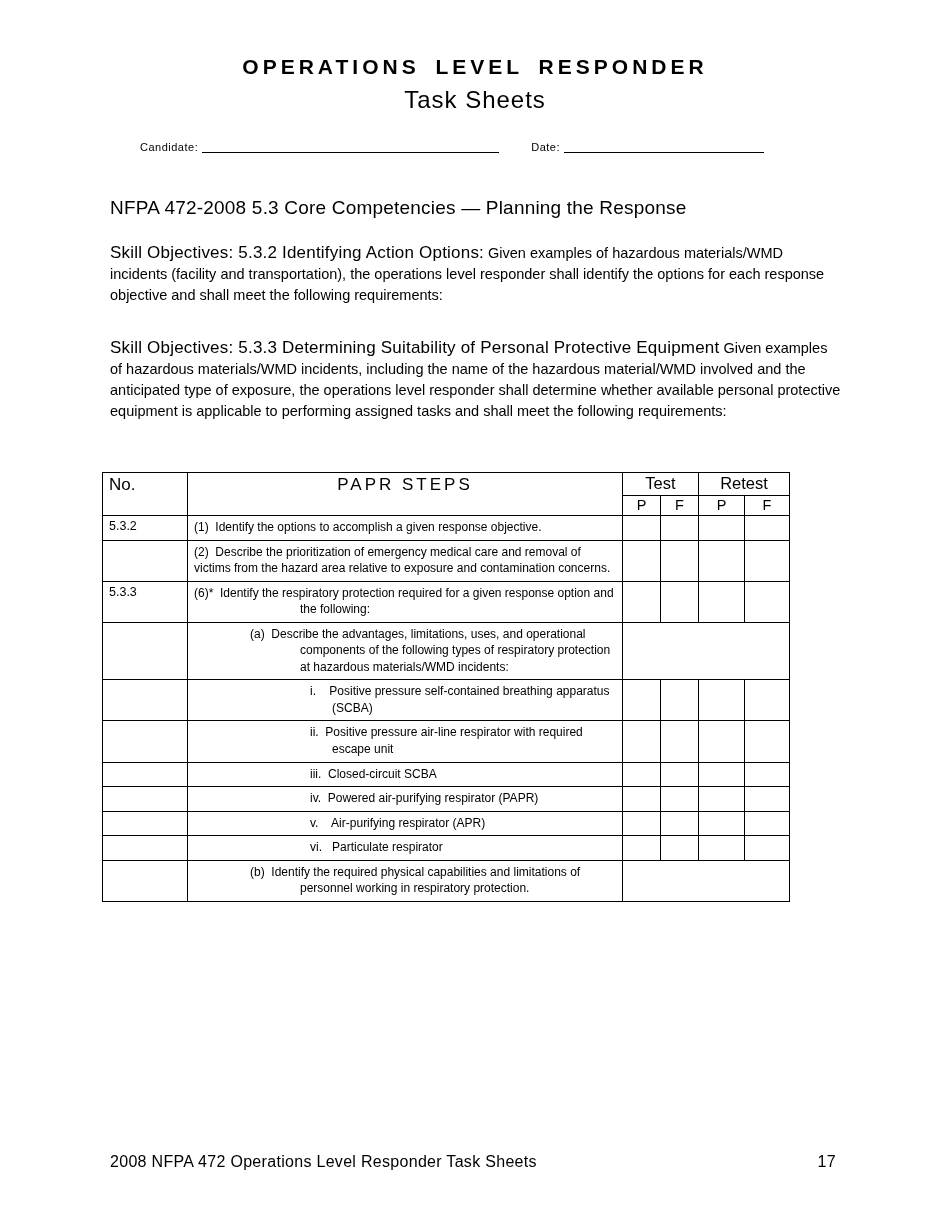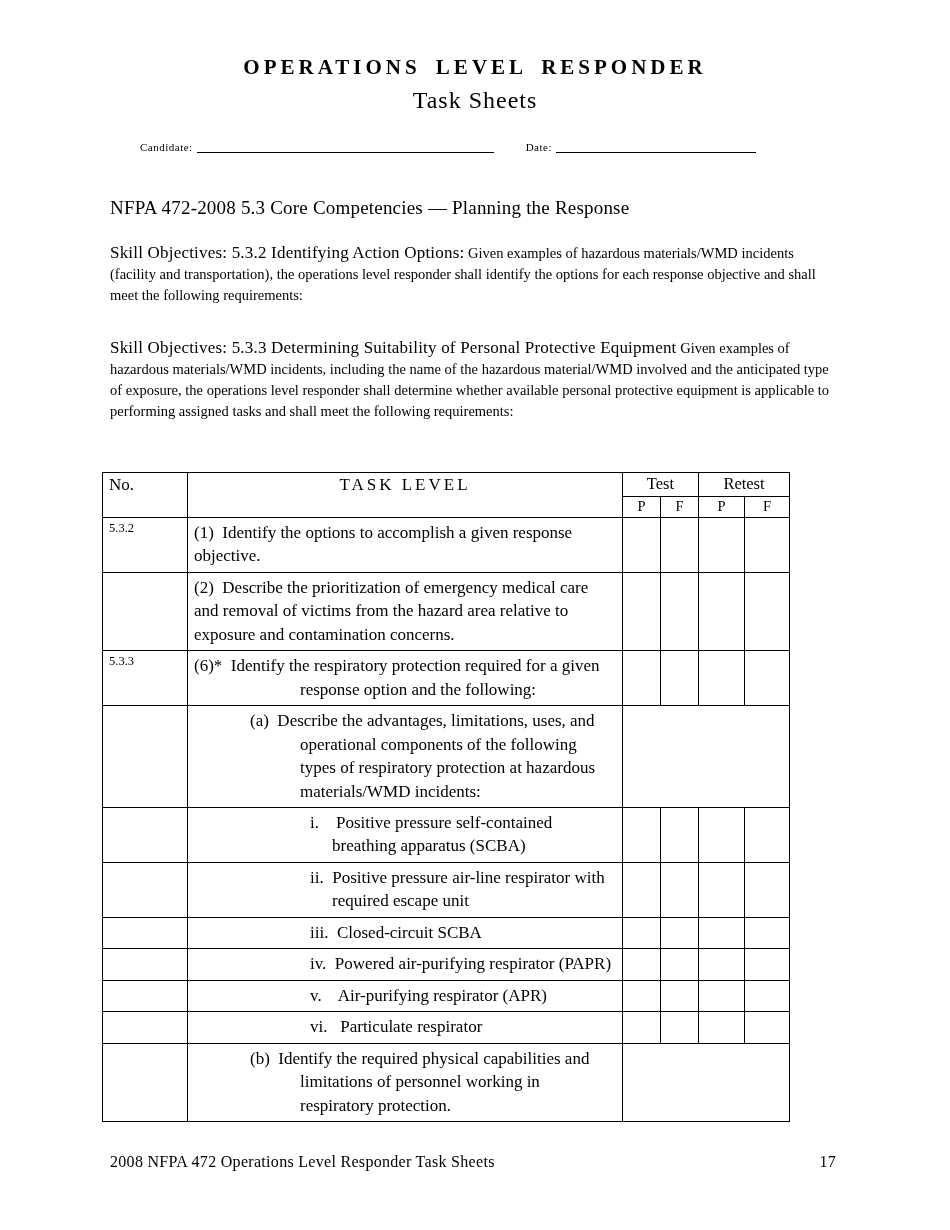--- a/index.html
+++ b/index.html
@@ -4,21 +4,20 @@
 <style>
   * { margin: 0; padding: 0; box-sizing: border-box; }
   html, body { background: #fff; }
   body { font-family: "Liberation Sans", "DejaVu Sans", sans-serif; color: #000; }
   .page {
     position: relative;
     width: 950px;
     height: 1224px;
     background: #ffffff;
     overflow: hidden;
-    font-family: Liberation Serif, serif;
   }
   
   .title-block { position: absolute; top: 55px; left: 0; width: 950px; text-align: center; }
   .doc-title { font-size: 21px; font-weight: bold; letter-spacing: 4px; word-spacing: 6px; }
   .doc-subtitle { font-size: 24px; letter-spacing: 1px; margin-top: 7px; }
 
   
   .cand-row { position: absolute; top: 133px; left: 140px; width: 682px; display: flex; align-items: flex-end; font-size: 11px; letter-spacing: 0.5px; }
   .blank-line { border-bottom: 1px solid #000; height: 20px; }
   .cand-line { width: 297px; margin-left: 4px; }
@@ -35,21 +34,21 @@
   
   .task-table-wrap { position: absolute; top: 472px; left: 102px; }
   table.task-table { border-collapse: collapse; table-layout: fixed; }
   table.task-table th, table.task-table td { border: 1px solid #000; }
   th { font-weight: normal; }
   .no-h { font-size: 17px; text-align: left; vertical-align: top; padding: 2px 0 2px 6px; }
   .steps-h { font-size: 17px; letter-spacing: 3px; text-align: center; vertical-align: top; padding-top: 2px; }
   .test-h, .retest-h { font-size: 16.5px; text-align: center; padding: 1px 0 2px 0; }
   .pf-h { font-size: 14.5px; text-align: center; padding: 1px 0 2px 0; }
   .no-cell { font-size: 12.5px; vertical-align: top; text-align: left; padding: 3px 2px 3px 6px; }
-  .step-cell { font-size: 17px; line-height: 1.38; vertical-align: top; padding: 3px 8px 4px 6px; white-space: pre-wrap; }
+  .step-cell { font-size: 12px; line-height: 1.38; vertical-align: top; padding: 3px 8px 4px 6px; white-space: pre-wrap; }
   .step-cell.ind0.hang { padding-left: 112px; text-indent: -106px; }
   .step-cell.ind1 { padding-left: 112px; text-indent: -50px; }
   .step-cell.ind2 { padding-left: 144px; text-indent: -22px; }
   .mark-cell { height: 22px; }
   .merged-cell { }
 
   
   .footer-row { position: absolute; top: 1153px; left: 110px; width: 726px; display: flex; justify-content: space-between; font-size: 16px; letter-spacing: 0.3px; }
 </style>
 </head>
@@ -89,21 +88,21 @@
         <col style="width:85px">
         <col style="width:435px">
         <col style="width:38px">
         <col style="width:38px">
         <col style="width:46px">
         <col style="width:45px">
       </colgroup>
       <thead>
         <tr>
           <th class="no-h" rowspan="2">No.</th>
-          <th class="steps-h" rowspan="2">TASK LEVEL</th>
+          <th class="steps-h" rowspan="2">PAPR STEPS</th>
           <th class="test-h" colspan="2">Test</th>
           <th class="retest-h" colspan="2">Retest</th>
         </tr>
         <tr>
           <th class="pf-h">P</th>
           <th class="pf-h">F</th>
           <th class="pf-h">P</th>
           <th class="pf-h">F</th>
         </tr>
       </thead>

